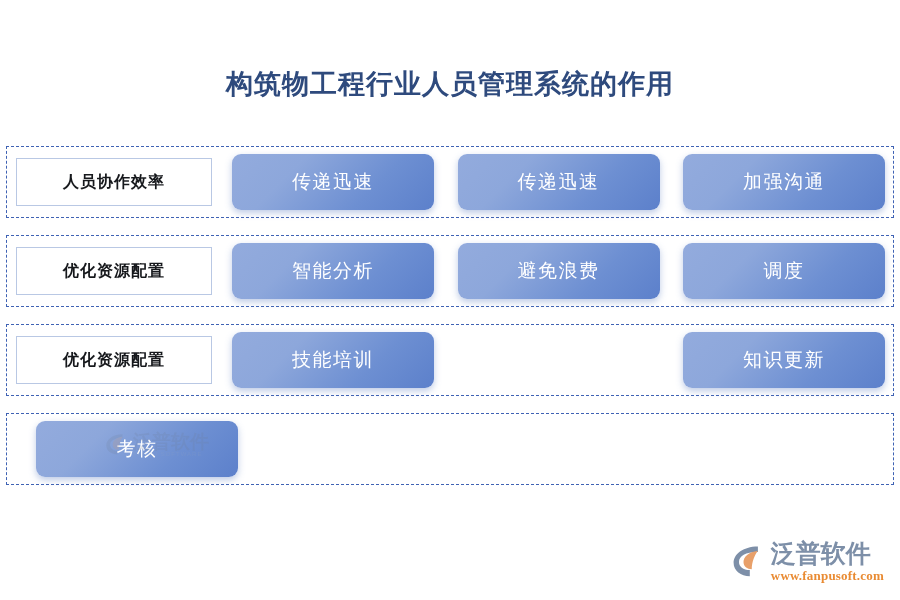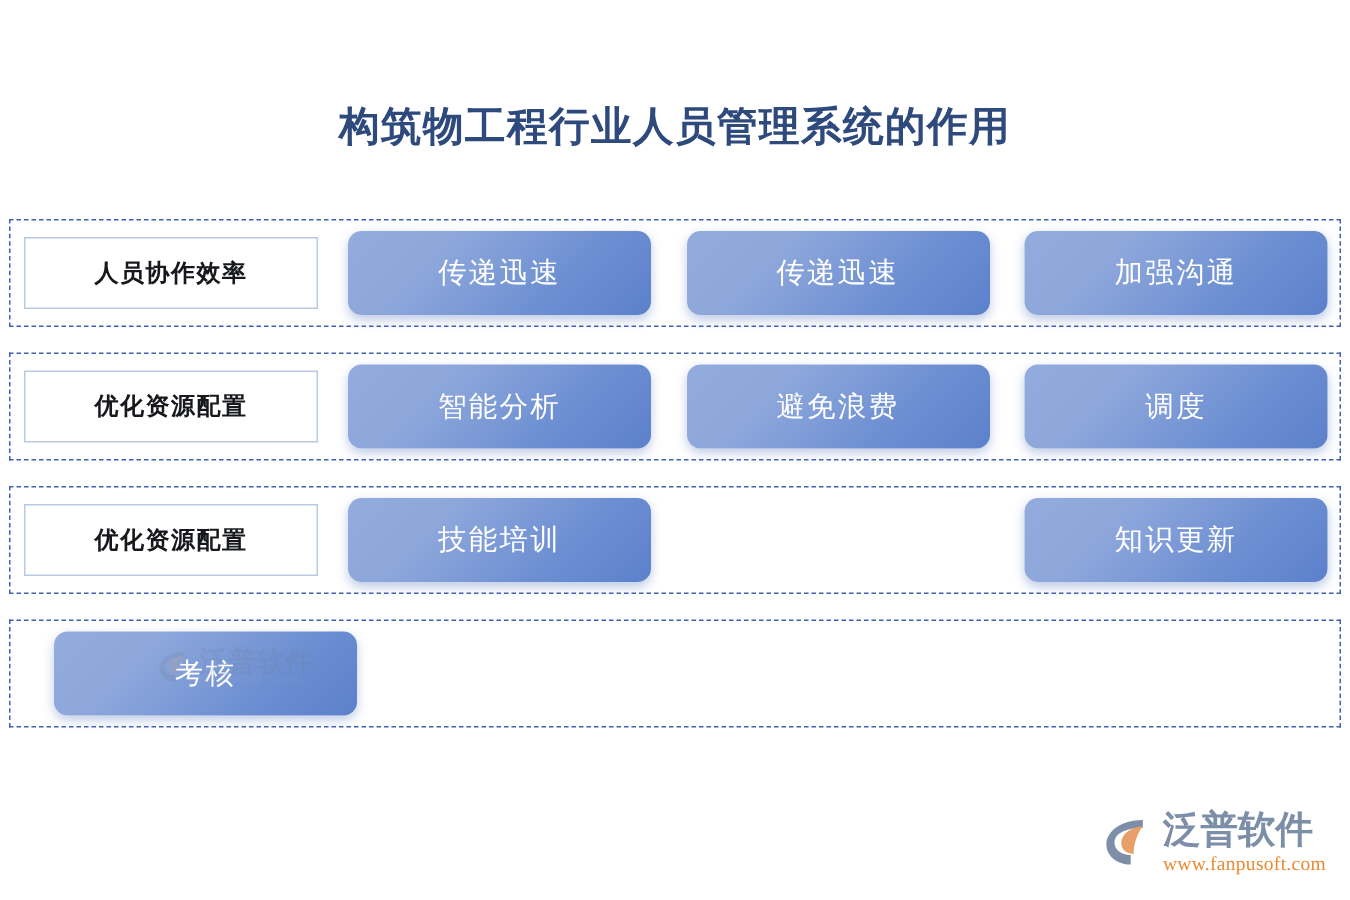--- a/index.html
+++ b/index.html
@@ -175,21 +175,21 @@
     font-size: 25px;
     font-weight: 700;
     color: #7d8fa8;
     line-height: 1.05;
     letter-spacing: 0px;
     white-space: nowrap;
   }
   .brand-url {
     font-family: "Liberation Serif", "DejaVu Serif", serif;
     font-size: 13px;
-    font-weight: 400;
+    font-weight: 700;
     color: #e98b33;
     letter-spacing: 0.2px;
     line-height: 1.2;
     margin-top: 1px;
     white-space: nowrap;
   }
 </style>
 </head>
 <body>
 

